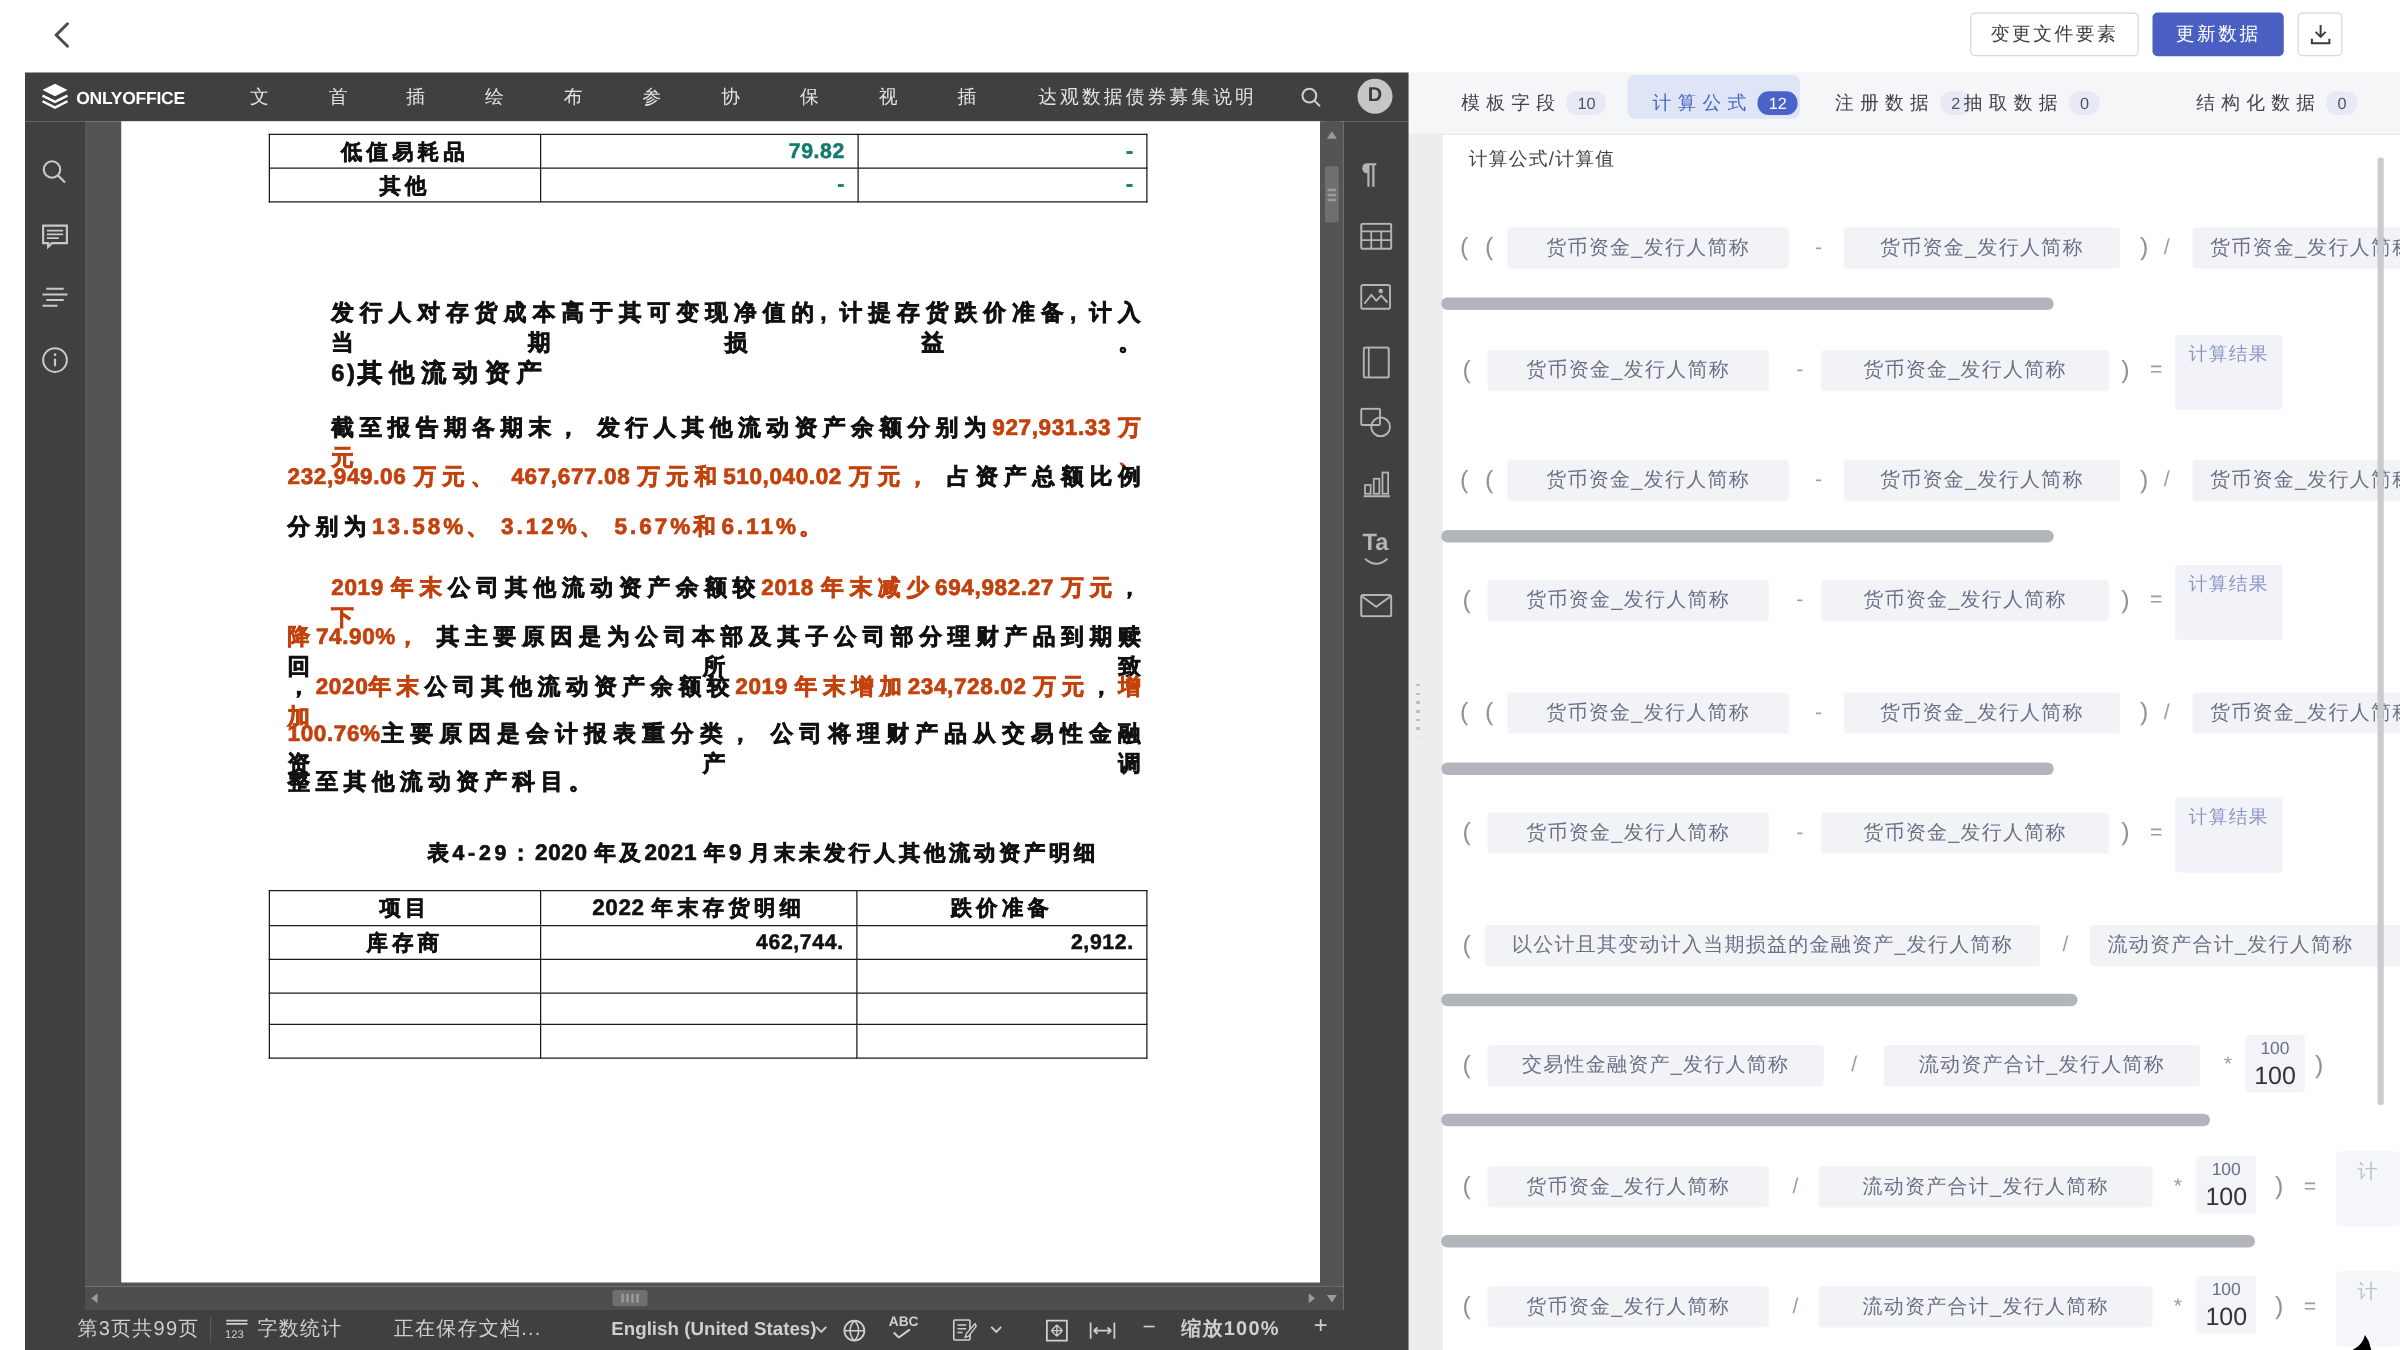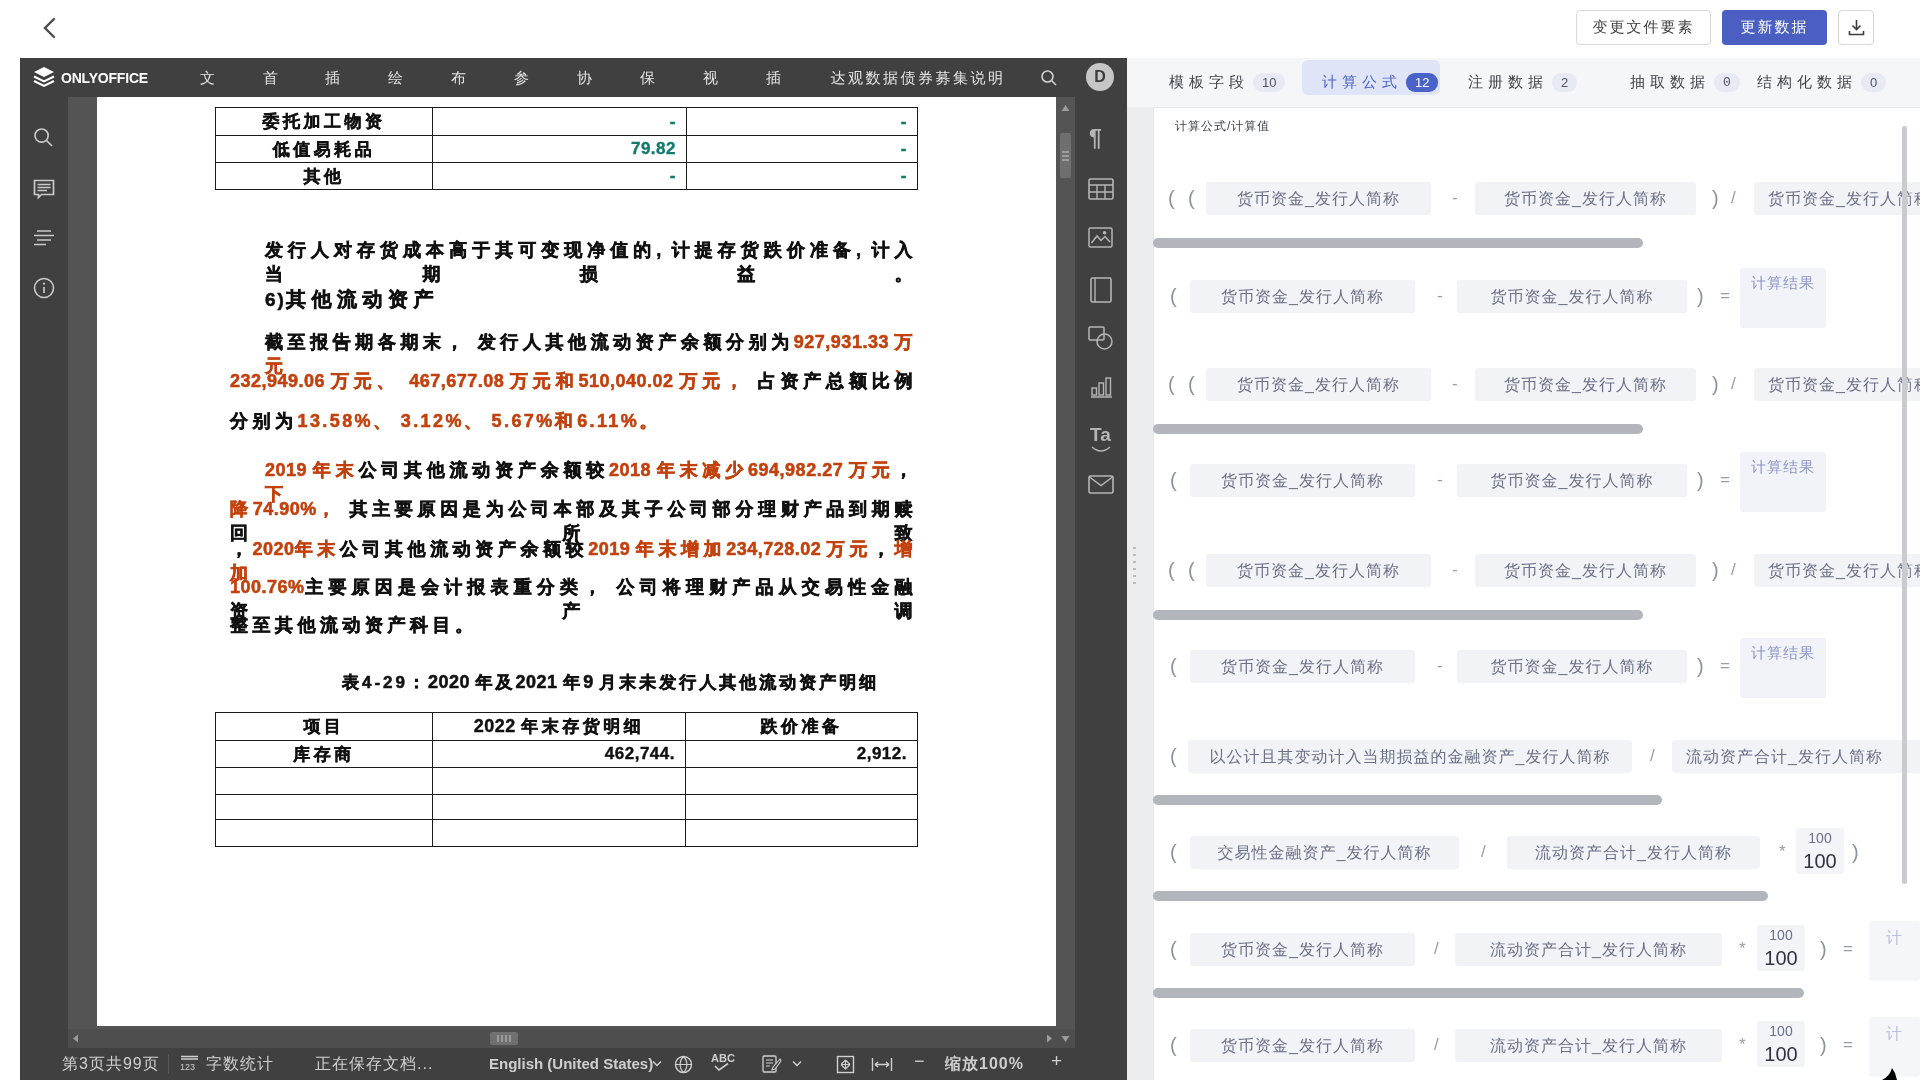--- a/index.html
+++ b/index.html
@@ -212,25 +212,20 @@
 <div class="sbitem" style="left:945px;font-weight:bold;">缩放100%</div>
 <div class="abs" style="left:1051px;top:1050px;color:#cfcfcf;font-size:19px;">+</div>
 
 <table style="left:215px;top:107px;width:702px;">
   <colgroup>
       <col style="width:217px;">
       <col style="width:254px;">
       <col style="width:231px;">
     </colgroup>
   <tbody>
-      <tr style="height:28px;">
-        <td class="c">委托加工物资</td>
-        <td class="v">-</td>
-        <td class="v">-</td>
-      </tr>
   <tr style="height:27px;">
         <td class="c">低值易耗品</td>
         <td class="v">79.82</td>
         <td class="v">-</td>
       </tr>
   <tr style="height:27px;">
         <td class="c">其他</td>
         <td class="v">-</td>
         <td class="v">-</td>
       </tr>
@@ -284,23 +279,23 @@
 </tbody>
   </table>
 
 <div id="tabstrip"></div>
 <div id="divider"></div>
 <div id="rpanel"></div>
 <div id="seltab"></div>
 <div class="rtab" style="left:1169px;">模板字段<span class="badge">10</span></div>
 <div class="rtab" style="left:1322px;color:#4a63c8;">计算公式<span class="badge" style="background:#4a63c8;color:#fff;">12</span></div>
 <div class="rtab" style="left:1468px;">注册数据<span class="badge">2</span></div>
-<div class="rtab" style="left:1630px;font-family:Liberation Mono, monospace;">抽取数据<span class="badge">0</span></div>
+<div class="rtab" style="left:1571px;">抽取数据<span class="badge">0</span></div>
 <div class="rtab" style="left:1757px;">结构化数据<span class="badge">0</span></div>
-<div class="abs" style="left:1175px;top:118px;font-size:12px;color:#3f434a;letter-spacing:1px;">计算公式/计算值</div>
+<div class="abs" style="left:1175px;top:118px;font-size:15px;color:#3f434a;letter-spacing:1px;">计算公式/计算值</div>
 
 <div class="abs" style="left:1133px;top:547px;width:3px;height:42px;background:repeating-linear-gradient(#b9bcc2 0 2px,transparent 2px 7px);"></div>
 
 <div id="formulas">
     <div class="par" style="left:1168px;top:188px;">(</div>
     <div class="par" style="left:1188px;top:188px;">(</div>
     <div class="chip" style="left:1206px;top:181.5px;width:225px;">货币资金_发行人简称_T0|float</div>
     <div class="op" style="left:1452px;top:188px;">-</div>
     <div class="chip" style="left:1475px;top:181.5px;width:221px;">货币资金_发行人简称_T1|float</div>
     <div class="par" style="left:1712px;top:188px;">)</div>

